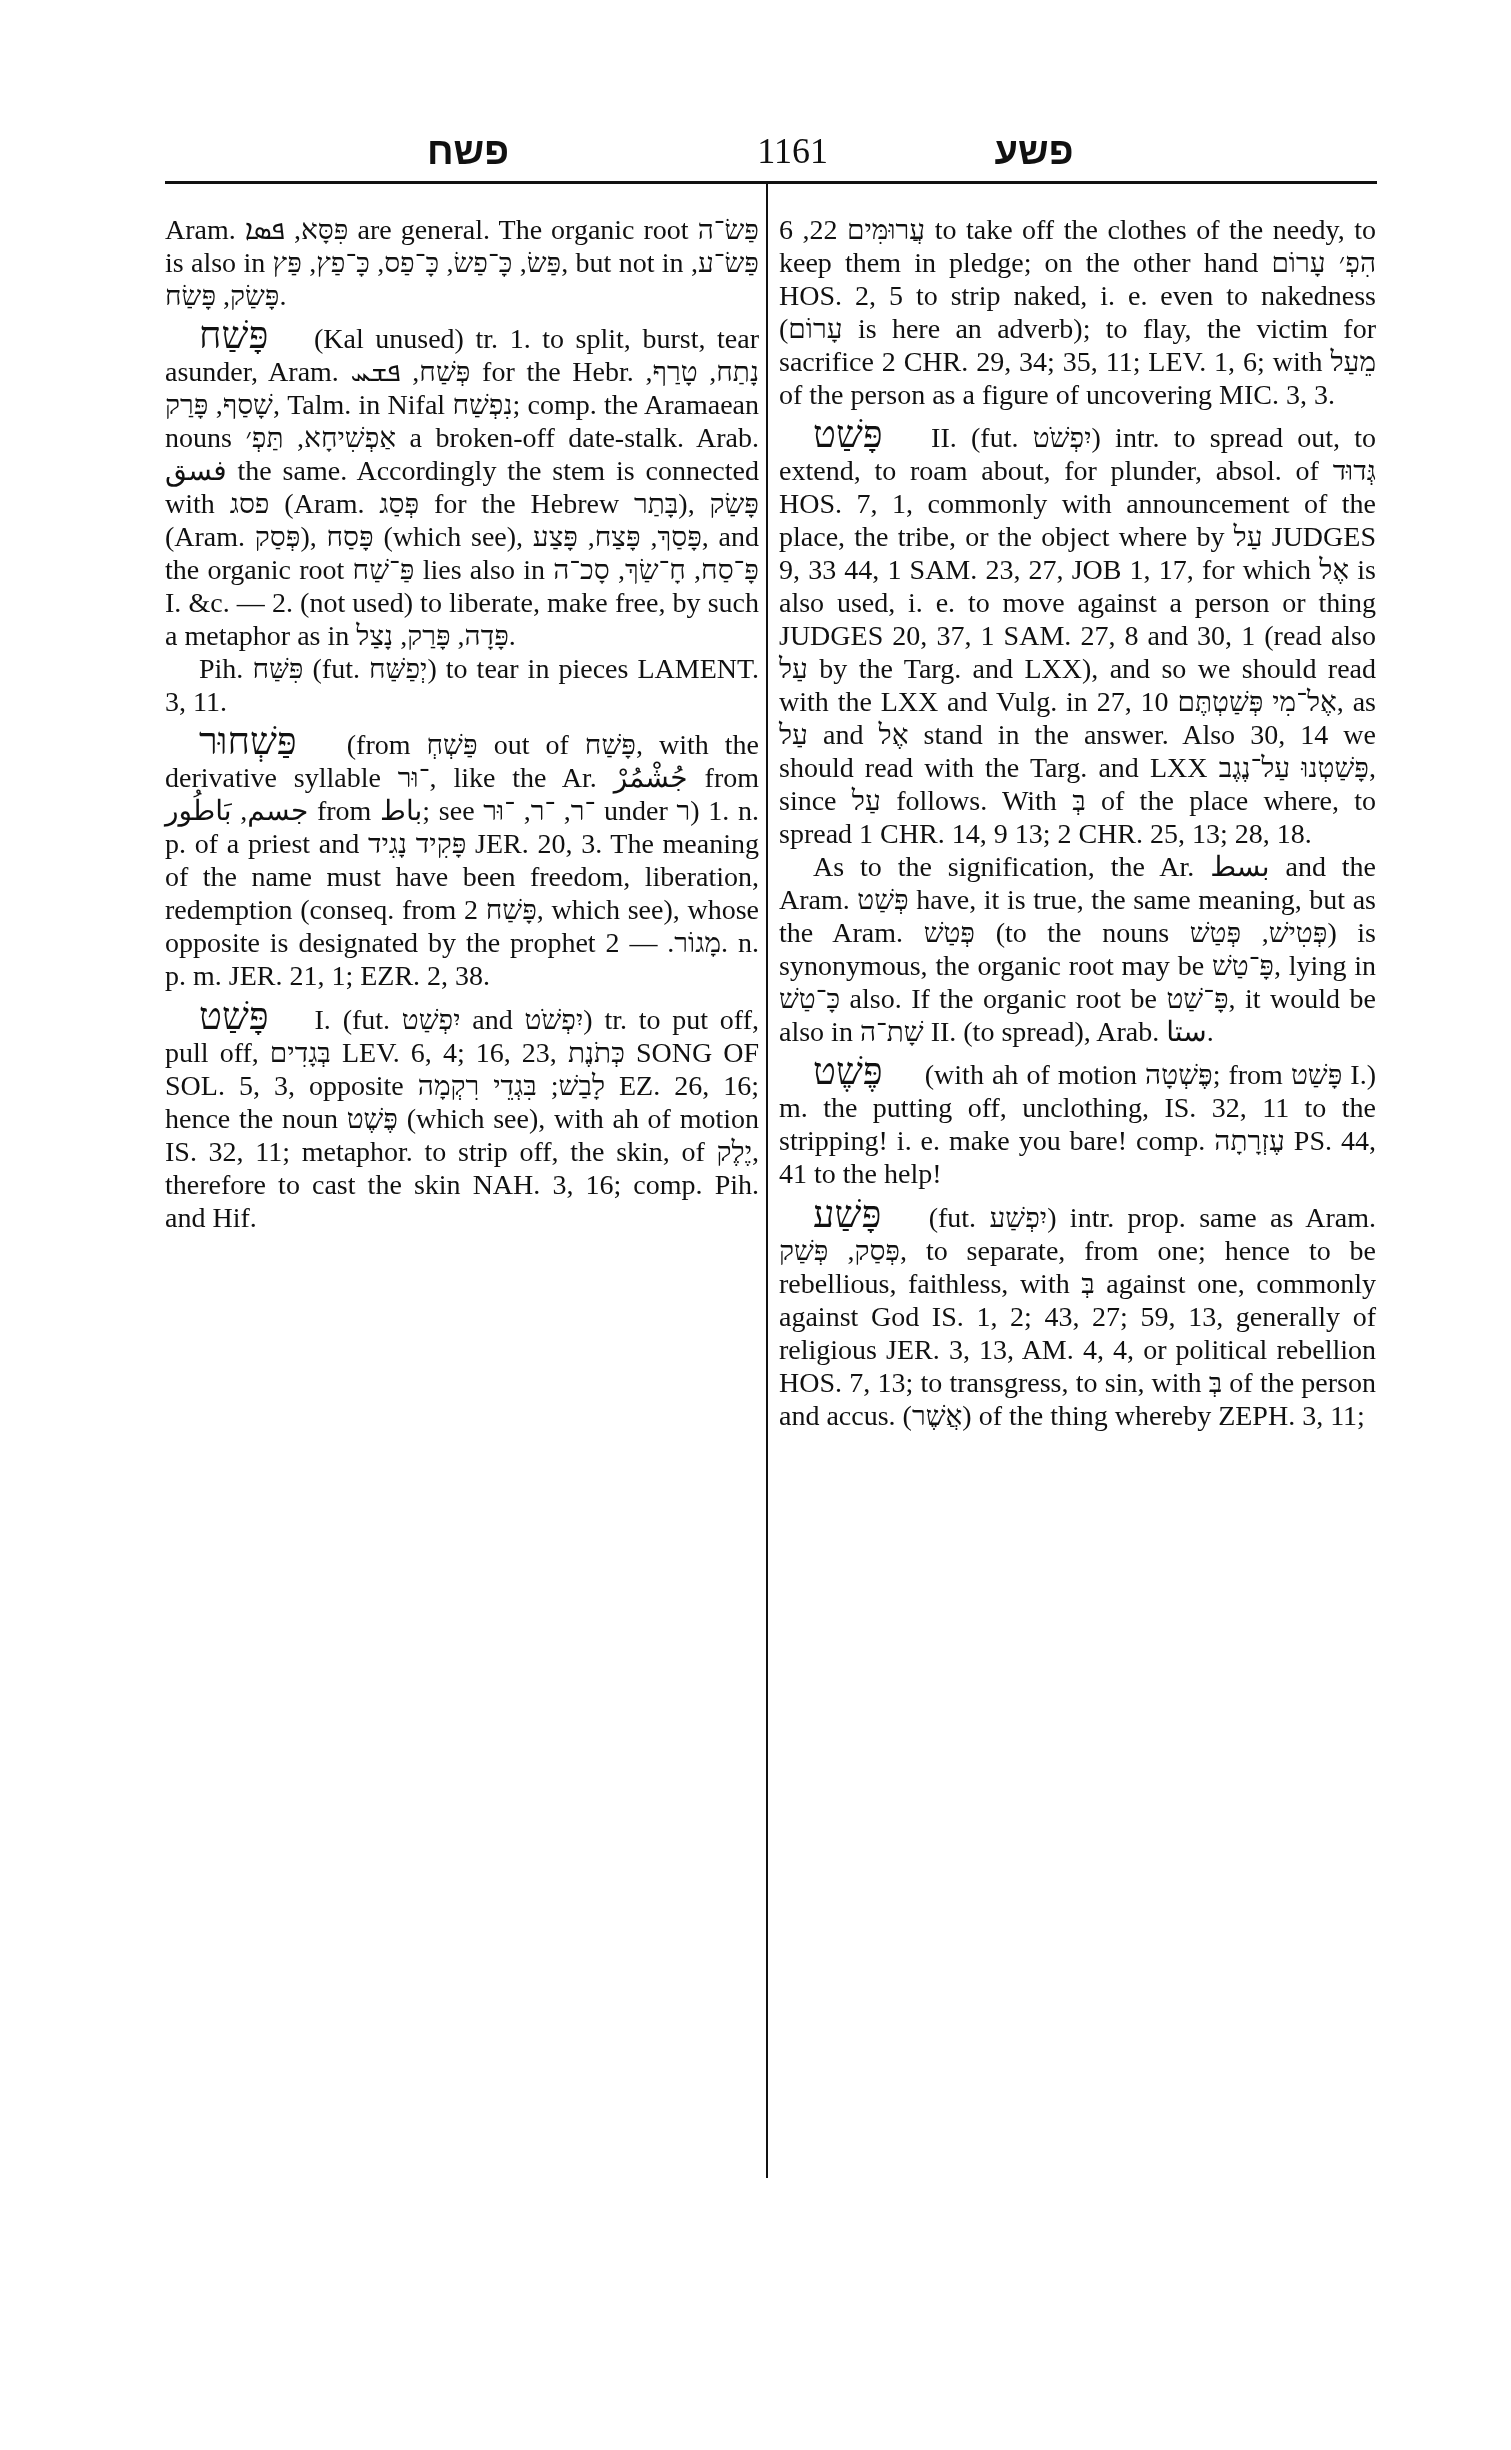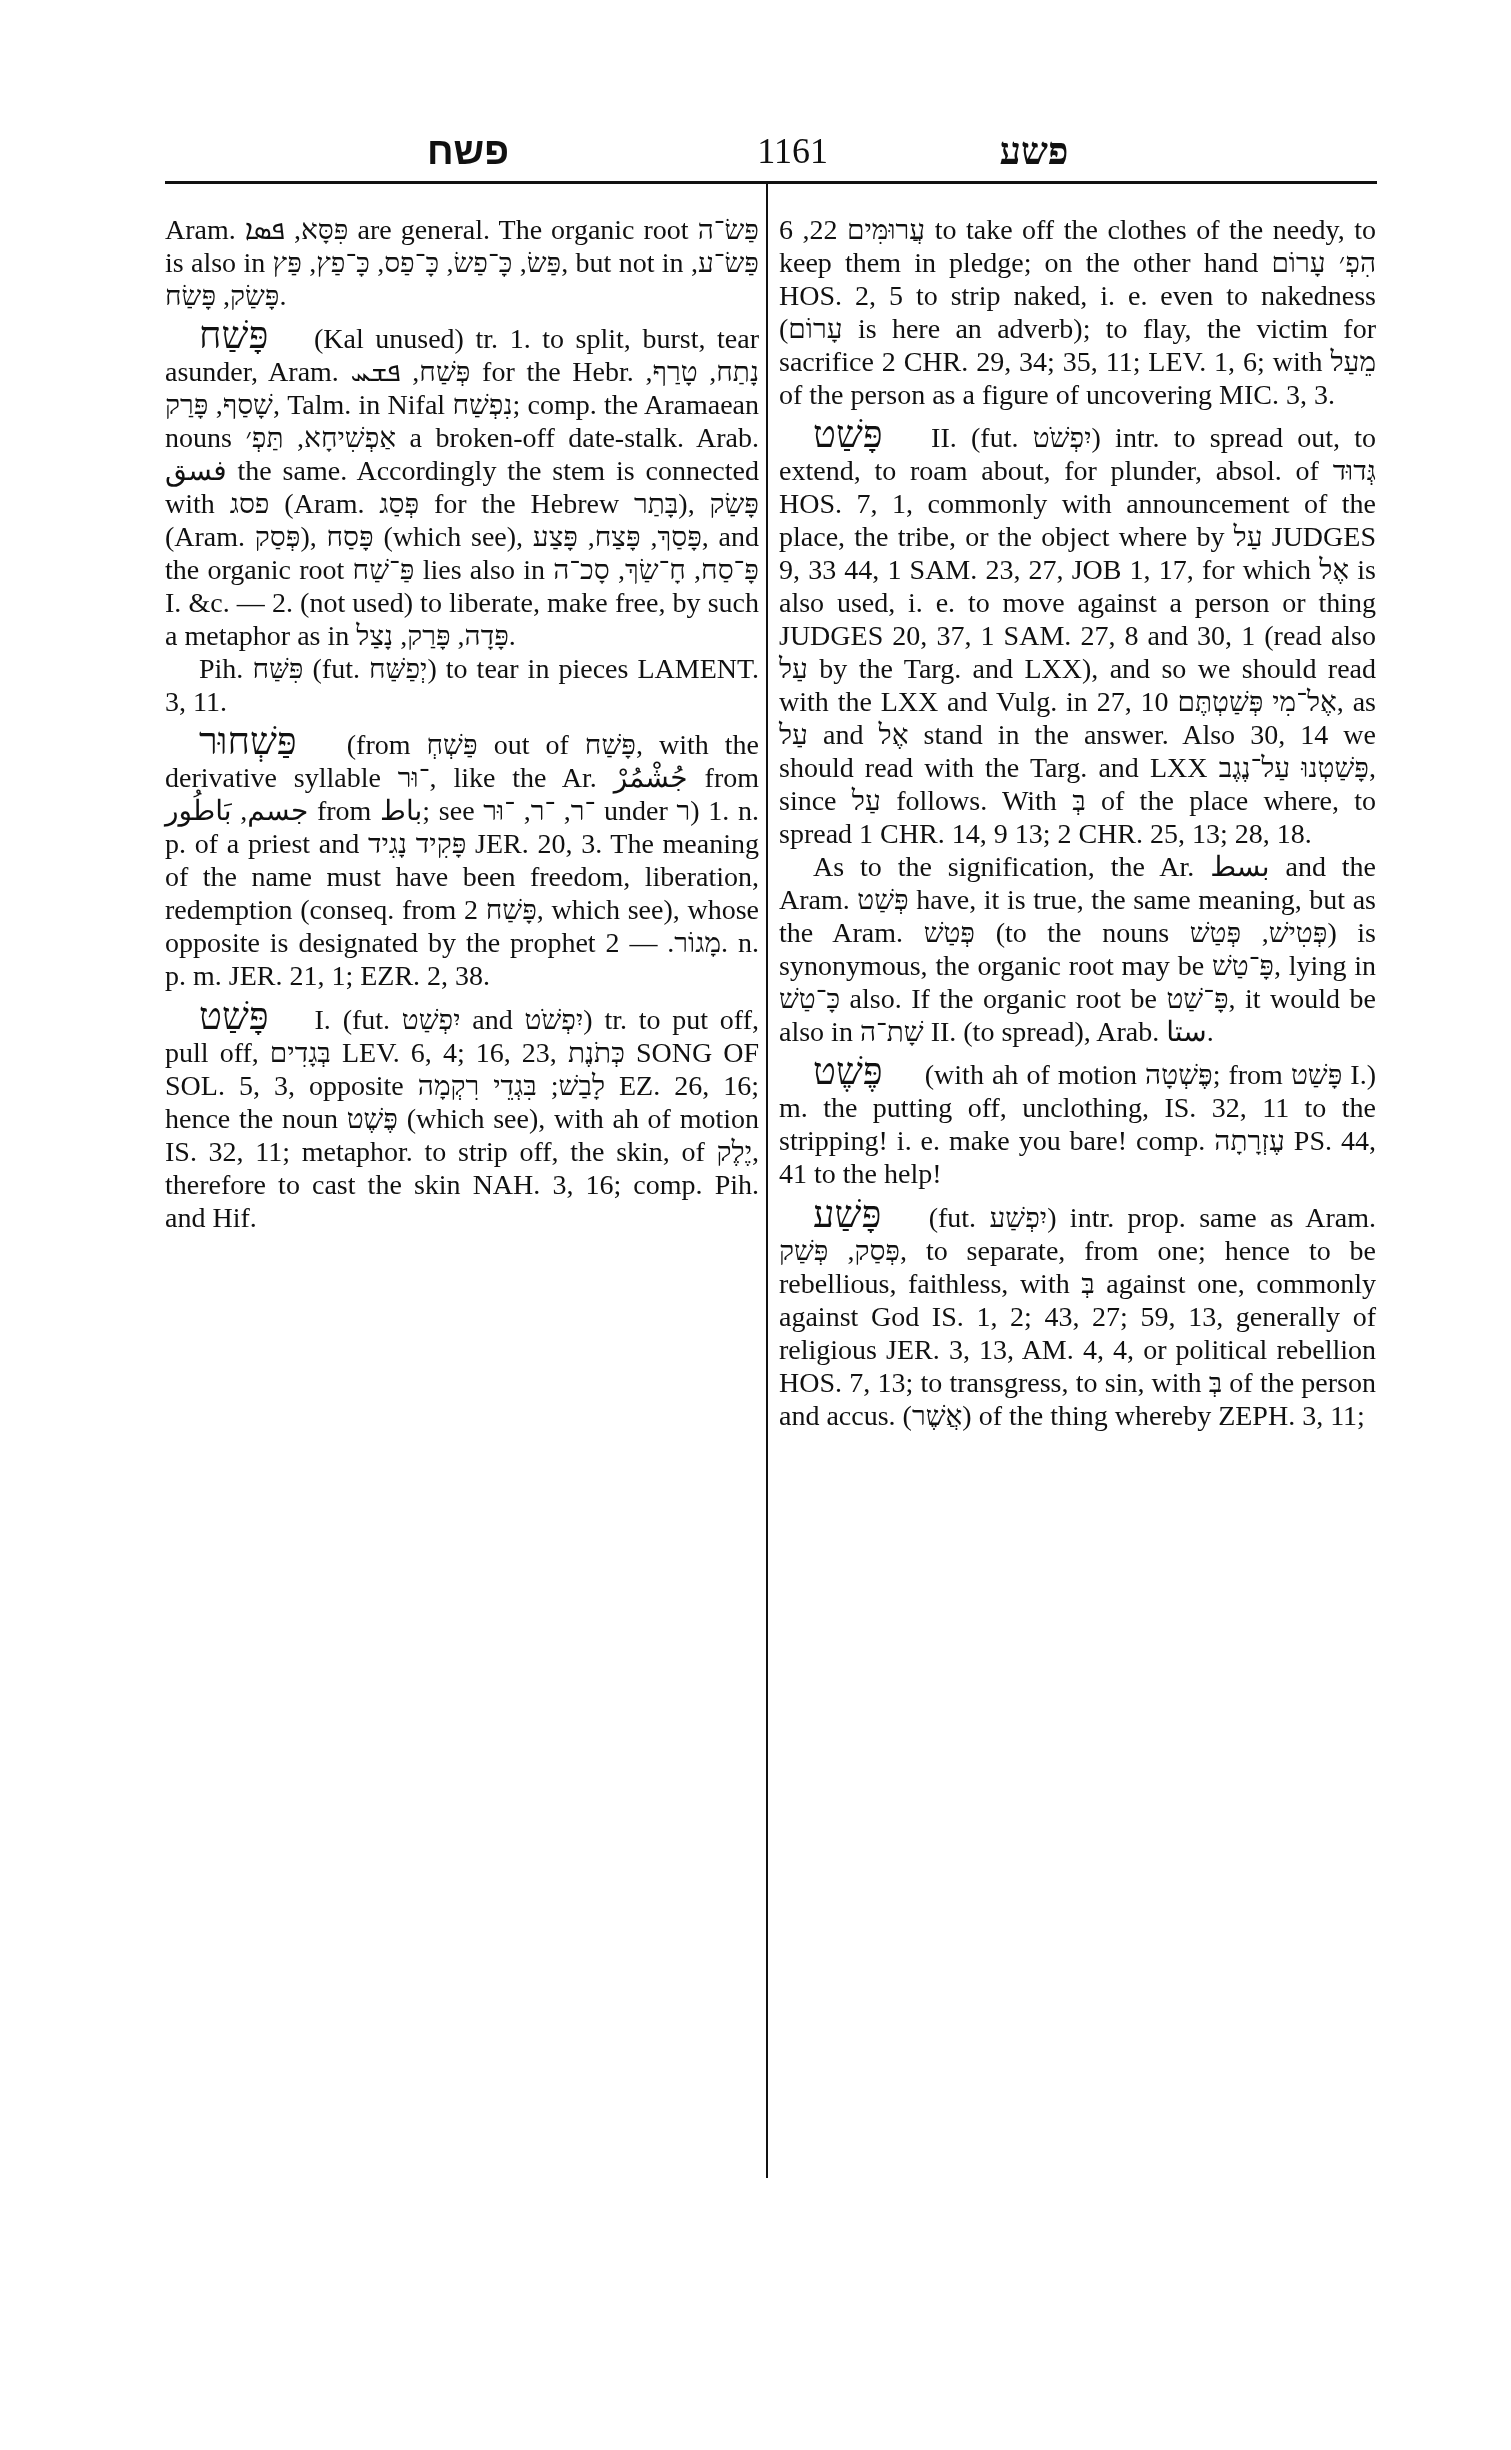--- a/index.html
+++ b/index.html
@@ -8,21 +8,21 @@
     font-family: "DejaVu Serif", "Liberation Serif", serif;
     color: #111111;
   }
   .page { position: absolute; left: 0; top: 0; width: 1512px; height: 2450px; }
   .running-head {
     position: absolute; top: 124px; height: 54px;
     font-size: 38px; line-height: 54px; font-weight: normal;
   }
   .rh-left { left: 396px; width: 144px; text-align: center; font-family: Liberation Sans, sans-serif; font-weight: bold; }
   .rh-center { left: 693px; width: 135px; text-align: right; font-family: "Liberation Serif", serif; font-size: 36px; }
-  .rh-right { left: 962px; width: 144px; text-align: center; font-family: Liberation Serif, serif; font-weight: bold; }
+  .rh-right { left: 962px; width: 144px; text-align: center; font-family: Liberation Sans, sans-serif; font-weight: bold; }
   .head-rule { position: absolute; left: 165px; top: 181px; width: 1212px; height: 2.7px; background: #111; }
   .col-divider { position: absolute; left: 766px; top: 183px; width: 1.8px; height: 1995px; background: #111; }
   .column {
     position: absolute; top: 189px;
     font-family: "Liberation Serif", serif;
     font-size: 28px; line-height: 33px;
     text-align: justify;
     margin-top: 24px;
   }
   .col-left { left: 165px; width: 594px; }

